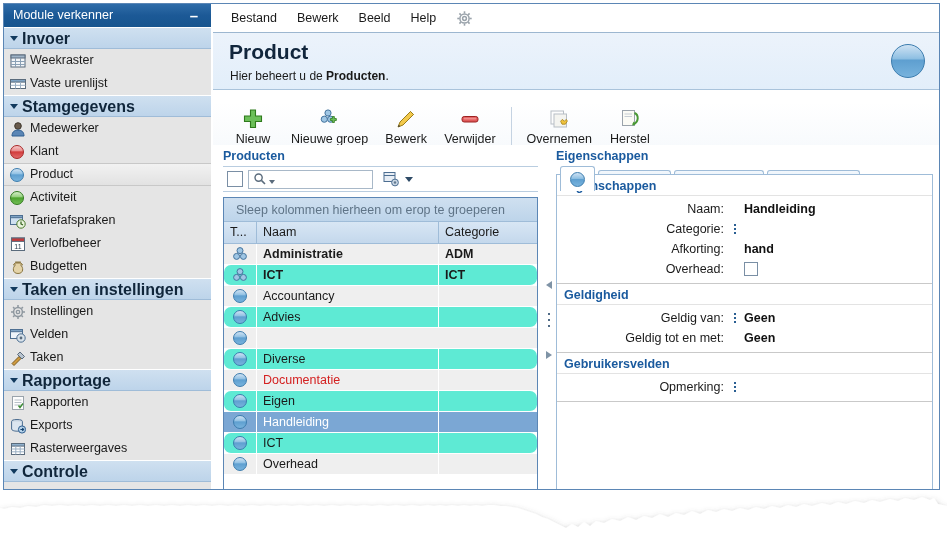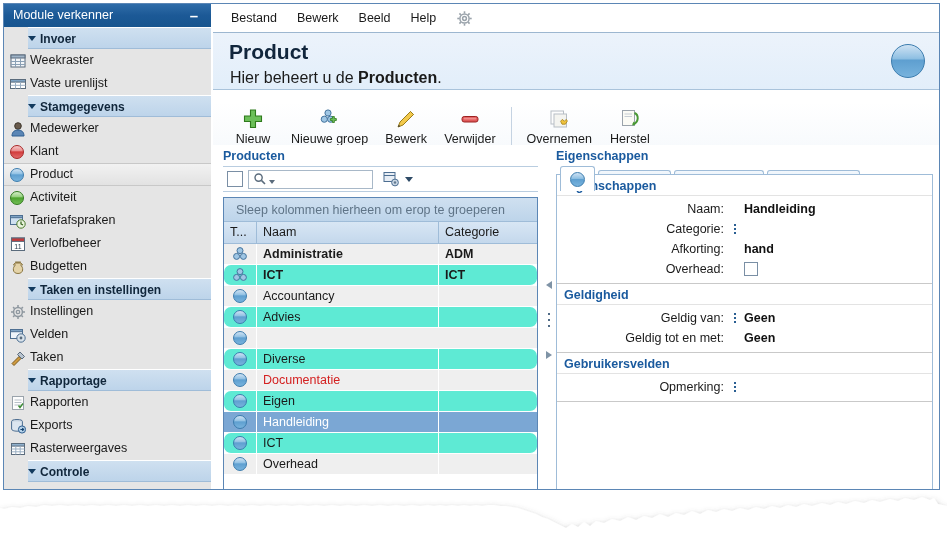--- a/index.html
+++ b/index.html
@@ -55,27 +55,27 @@
     font-size: 15px;
     font-weight: bold;
     cursor: pointer;
   }
   .nav-group {
     height: 22px;
     line-height: 22px;
     background: linear-gradient(to bottom, #cfe0f0 0%, #bdd4ea 100%);
     border-top: 1px solid #ffffff;
     border-bottom: 1px solid #9fbcd8;
-    font-size: 12px;
+    font-size: 16px;
     font-weight: bold;
     color: #10263b;
+    padding-left: 6px;
     position: relative;
     box-sizing: border-box;
     cursor: pointer;
-    margin-left: 24px;
   }
   .nav-group .tri {
     display: inline-block;
     width: 0; height: 0;
     border-left: 4px solid transparent;
     border-right: 4px solid transparent;
     border-top: 5px solid #123a5e;
     vertical-align: middle;
     margin-right: 4px;
     margin-bottom: 2px;
@@ -165,21 +165,21 @@
   #page-title {
     position: absolute;
     left: 16px; top: 7px;
     font-size: 21px;
     font-weight: bold;
     color: #11263c;
   }
   #page-sub {
     position: absolute;
     left: 17px; top: 36px;
-    font-size: 16px;
+    font-size: 12px;
     color: #1a1a1a;
   }
   #page-sub b { font-weight: bold; }
   #page-sphere {
     position: absolute;
     right: 16px; top: 11px;
     width: 34px; height: 34px;
   }
 
   

